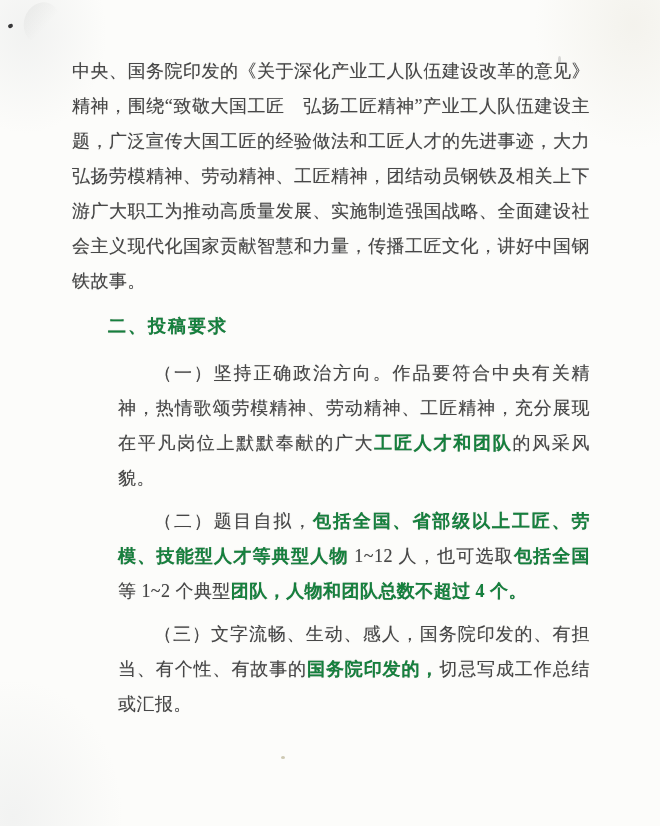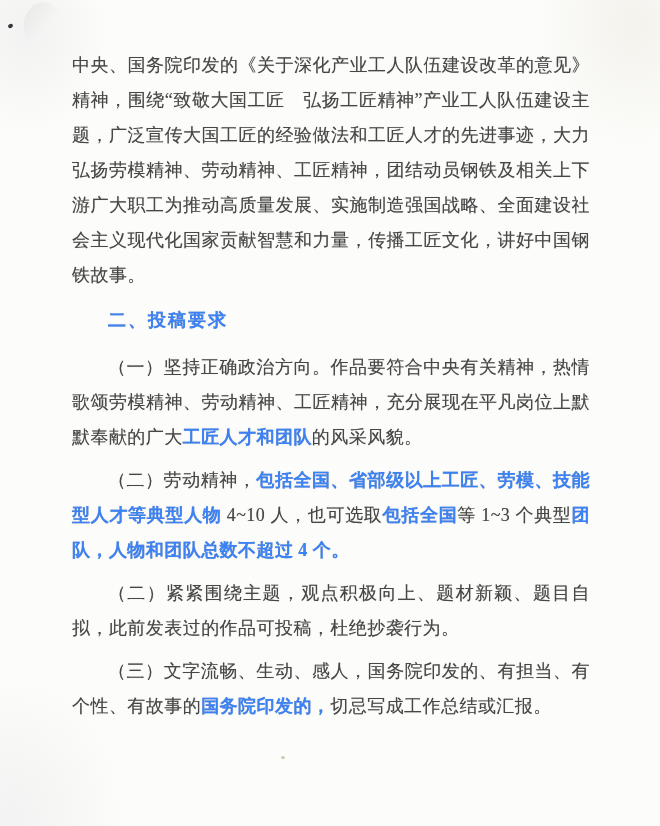--- a/index.html
+++ b/index.html
@@ -11,34 +11,34 @@
   }
   .paper {
     position: absolute; inset: 0;
     background:
       radial-gradient(ellipse at 96% 3%, rgba(224,220,206,0.30) 0%, rgba(224,220,206,0) 11%),
       radial-gradient(ellipse at 2% 99%, rgba(188,193,198,0.16) 0%, rgba(188,193,198,0) 12%),
       radial-gradient(ellipse at 4% 4%, rgba(178,183,188,0.14) 0%, rgba(178,183,188,0) 9%),
       #fcfcfa;
   }
   .content {
-    position: absolute; left: 72px; top: 48px; width: 518px;
+    position: absolute; left: 72px; top: 54px; width: 518px;
     color: #474747;
     font-size: 18px; line-height: 35px; letter-spacing: 0.45px;
     text-align: justify;
     text-shadow: 0 0 0.7px rgba(95,95,95,0.55);
   }
   .para { margin: 0 0 8px; }
-  .indent { text-indent: 2em; }
+  .indent { text-indent: 2em; margin-left: 46px; }
   .heading {
     margin: 10px 0 12px;
     font-weight: bold; color: #2d2d2d;
     letter-spacing: 2px;
   }
-  .seg-bold { font-weight: bold; color: #3b82f6; }
+  .seg-bold { font-weight: bold; color: #15803d; }
   .ink-dot {
     position: absolute; left: 8px; top: 24px; width: 5px; height: 4px;
     background: #38383a; border-radius: 60% 40% 55% 45%;
     transform: rotate(-20deg);
   }
   .smudge {
     position: absolute; left: 24px; top: 2px; width: 36px; height: 42px;
     background: linear-gradient(115deg, rgba(150,152,150,0.13), rgba(150,152,150,0) 60%);
     transform: rotate(18deg); border-radius: 50%;
   }
@@ -60,18 +60,17 @@
 <span class="speck-2"></span>
 <span class="speck-3"></span>
 
 <div class="content">
   <p class="para"><span>中央、国务院印发的《关于深化产业工人队伍建设改革的意见》精神，围绕“致敬大国工匠　弘扬工匠精神”产业工人队伍建设主题，广泛宣传大国工匠的经验做法和工匠人才的先进事迹，大力弘扬劳模精神、劳动精神、工匠精神，团结动员钢铁及相关上下游广大职工为推动高质量发展、实施制造强国战略、全面建设社会主义现代化国家贡献智慧和力量，传播工匠文化，讲好中国钢铁故事。</span></p>
 
   <p class="heading indent"><span class="seg-bold">二、投稿要求</span></p>
 
   <p class="para indent"><span>（一）坚持正确政治方向。作品要符合中央有关精神，热情歌颂劳模精神、劳动精神、工匠精神，充分展现在平凡岗位上默默奉献的广大</span><span class="seg-bold">工匠人才和团队</span><span>的风采风貌。</span></p>
 
-  <p class="para indent"><span>（二）劳动精神，</span><span class="seg-bold">包括全国、省部级以上工匠、劳模、技能型人才等典型人物</span><span> 4~10 人，也可选取</span><span class="seg-bold">包括全国</span><span>等 1~3 个典型</span><span class="seg-bold">团队，人物和团队总数不超过 4 个。</span></p>
+  <p class="para indent"><span>（二）题目自拟，</span><span class="seg-bold">包括全国、省部级以上工匠、劳模、技能型人才等典型人物</span><span> 1~12 人，也可选取</span><span class="seg-bold">包括全国</span><span>等 1~2 个典型</span><span class="seg-bold">团队，人物和团队总数不超过 4 个。</span></p>
 
-  <p class="para indent"><span>（二）紧紧围绕主题，观点积极向上、题材新颖、题目自拟，此前发表过的作品可投稿，杜绝抄袭行为。</span></p>
 
   <p class="para indent"><span>（三）文字流畅、生动、感人，国务院印发的、有担当、有个性、有故事的</span><span class="seg-bold">国务院印发的，</span><span>切忌写成工作总结或汇报。</span></p>
 </div>
 
 </body></html>

